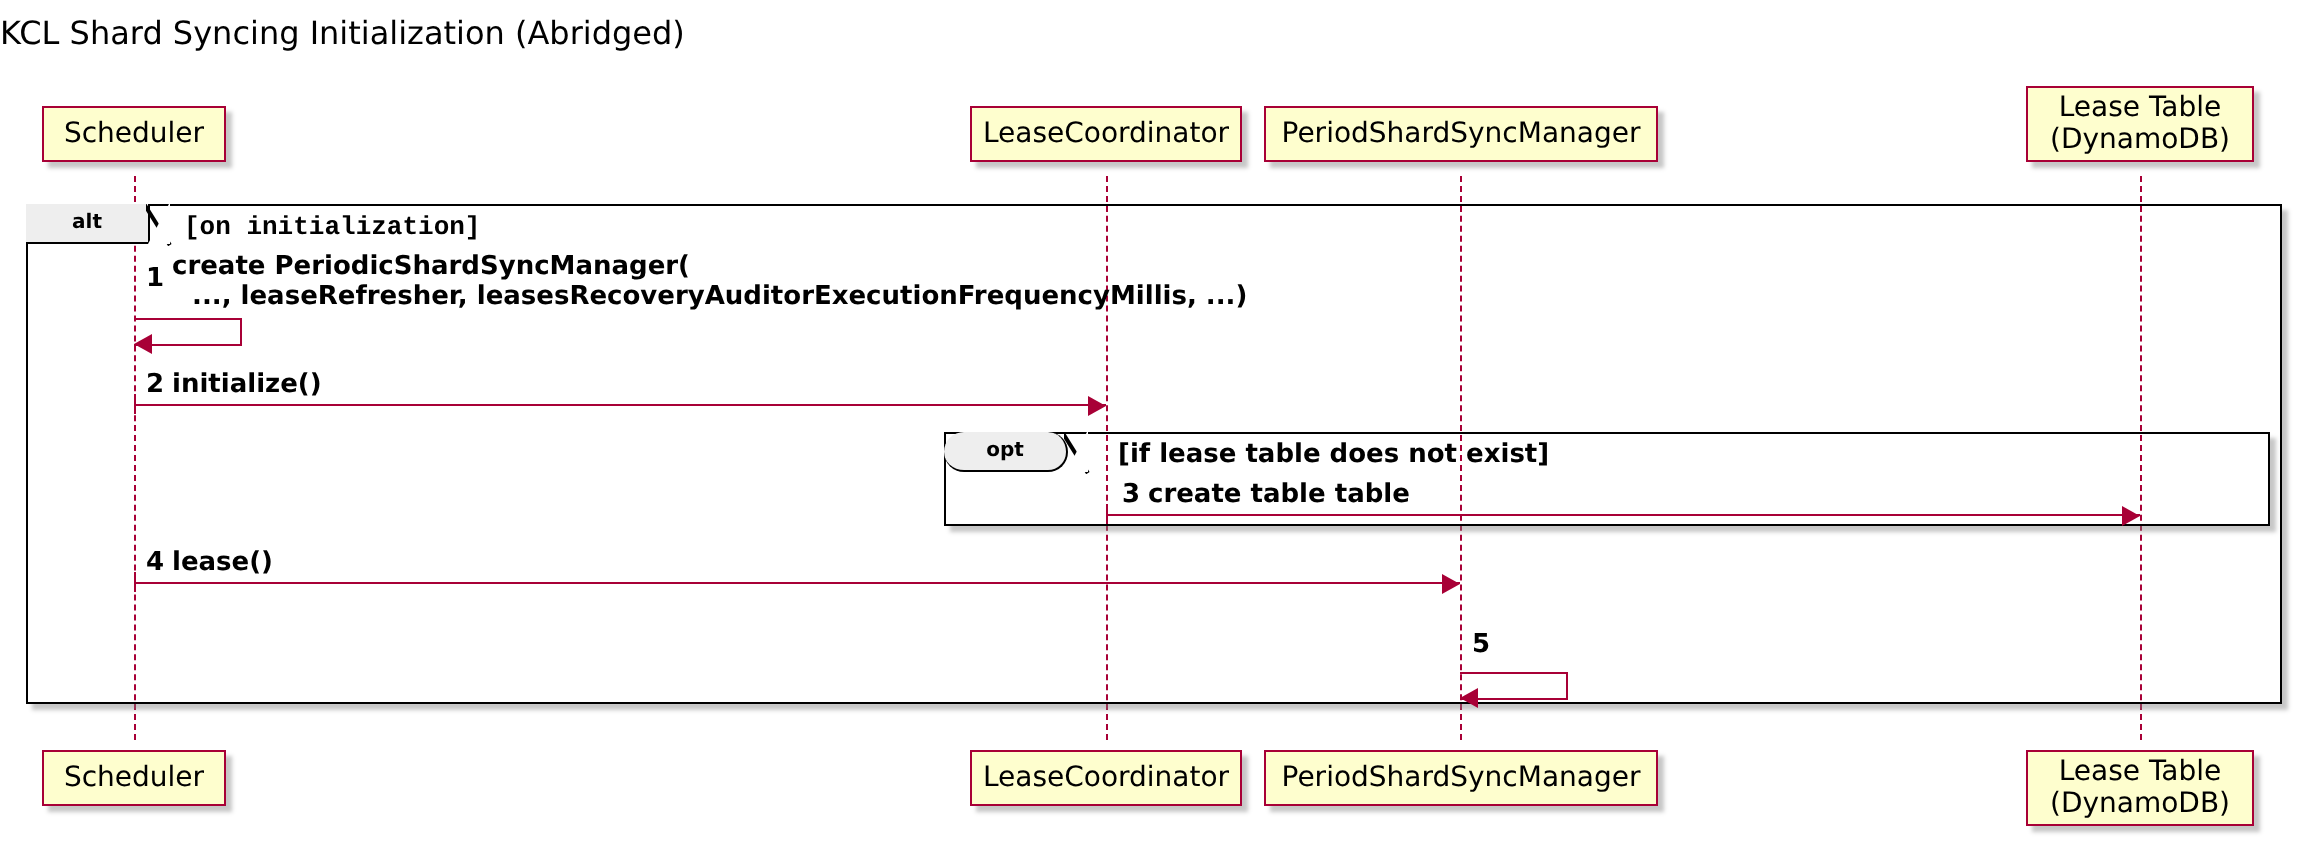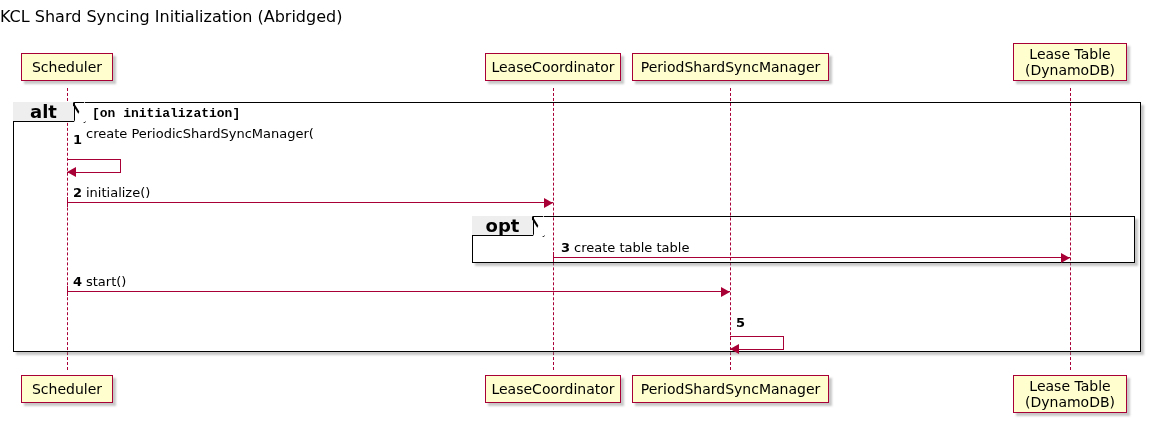--- a/index.html
+++ b/index.html
@@ -66,21 +66,21 @@
     box-sizing: border-box;
     border: 1.5px solid #000000;
     background: transparent;
     box-shadow: 3px 3px 2px rgba(130,130,130,0.45);
   }
   .fragment-label {
     position: absolute;
     box-sizing: border-box;
     background: #EEEEEE;
     color: #000000;
-    font-size: 18px;
+    font-size: 10px;
     font-weight: bold;
     height: 20px;
     line-height: 19px;
     text-align: center;
     border-right: 1.5px solid #000000;
     border-bottom: 1.5px solid #000000;
   }
   .fragment-label::after {
     content: "";
     position: absolute;
@@ -158,21 +158,21 @@
     color: #000000;
     white-space: nowrap;
   }
   .msg-text {
     position: absolute;
     font-size: 13px;
     color: #000000;
     white-space: nowrap;
     line-height: 15px;
   }
-  .msg-text .tline { display: block; }
+  .msg-text .tline { display: block; font-weight: bold; }
 </style>
 </head>
 <body>
 
 <div id="canvas">
 
   <div class="diagram-title">KCL Shard Syncing Initialization (Abridged)</div>
 
   <div class="lifeline" style="left:67px; top:88px; height:282px;"></div>
   <div class="lifeline" style="left:553px; top:88px; height:282px;"></div>
@@ -182,30 +182,32 @@
   <div class="fragment" style="left:13px; top:102px; width:1128px; height:250px;"></div>
   <div class="fragment-label" style="left:13px; top:102px; width:62px;">
     <span>alt</span>
     <span class="corner">
         <i></i>
       </span>
   </div>
   <div class="fragment-cond" style="left:92px; top:106px;font-family:Liberation Mono, monospace;">[on initialization]</div>
 
   <div class="fragment" style="left:472px; top:216px; width:663px; height:47px;"></div>
-  <div class="fragment-label" style="left:472px; top:216px; width:62px;">
+  <div class="fragment-label" style="left:472px; top:216px; width:62px;border-radius:10px;">
     <span>opt</span>
     <span class="corner">
         <i></i>
       </span>
   </div>
+  <div class="fragment-cond" style="left:559px; top:220px;">[if lease table does not exist]</div>
 
   <div class="msg-num" style="left:73px; top:132px;">1</div>
   <div class="msg-text" style="left:86px; top:126px;">
     <span class="tline">create PeriodicShardSyncManager(</span>
+    <span class="tline" style="padding-left:10px;">..., leaseRefresher, leasesRecoveryAuditorExecutionFrequencyMillis, ...)</span>
   </div>
   <div class="self-loop" style="left:67px; top:159px; width:54px; height:14px;"></div>
   <div class="msg-arrow-left" style="left:67px; top:167px;"></div>
 
   <div class="msg-num" style="left:73px; top:185px;">2</div>
   <div class="msg-text" style="left:86px; top:185px;">
     <span class="tline">initialize()</span>
   </div>
   <div class="msg-line" style="left:67px; top:202px; width:486px;"></div>
   <div class="msg-tick" style="left:67px; top:197px; height:10px;"></div>
@@ -214,21 +216,21 @@
   <div class="msg-num" style="left:561px; top:240px;">3</div>
   <div class="msg-text" style="left:574px; top:240px;">
     <span class="tline">create table table</span>
   </div>
   <div class="msg-line" style="left:553px; top:257px; width:517px;"></div>
   <div class="msg-tick" style="left:553px; top:252px; height:10px;"></div>
   <div class="msg-arrow-right" style="left:1061px; top:253px;"></div>
 
   <div class="msg-num" style="left:73px; top:274px;">4</div>
   <div class="msg-text" style="left:86px; top:274px;">
-    <span class="tline">start()</span>
+    <span class="tline">lease()</span>
   </div>
   <div class="msg-line" style="left:67px; top:291px; width:663px;"></div>
   <div class="msg-tick" style="left:67px; top:286px; height:10px;"></div>
   <div class="msg-arrow-right" style="left:721px; top:287px;"></div>
 
   <div class="msg-num" style="left:736px; top:315px;">5</div>
   <div class="msg-text" style="left:752px; top:308px;">
   </div>
   <div class="self-loop" style="left:730px; top:336px; width:54px; height:14px;"></div>
   <div class="msg-arrow-left" style="left:730px; top:344px;"></div>

